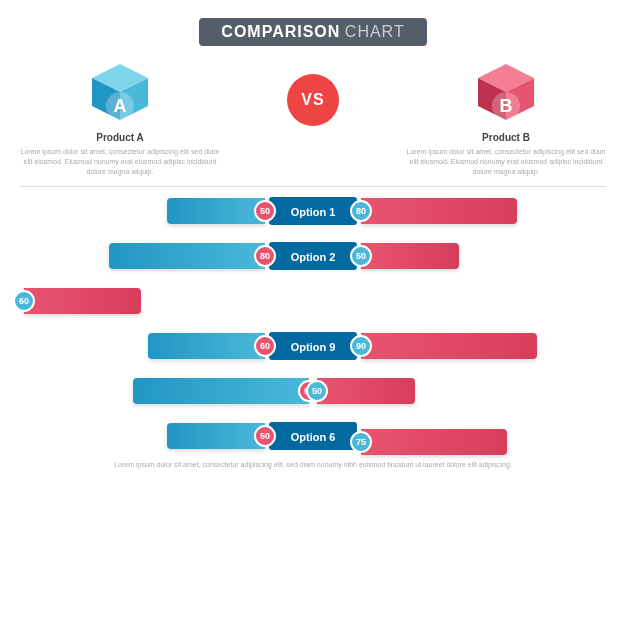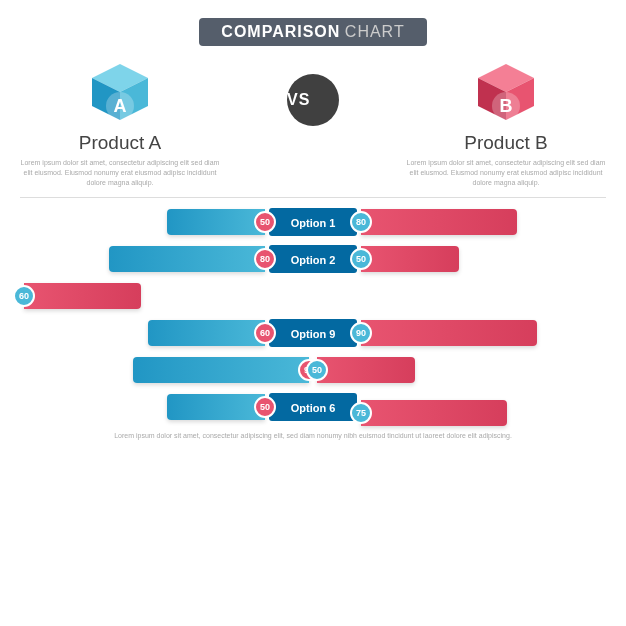--- a/index.html
+++ b/index.html
@@ -50,39 +50,40 @@
     }
     .product {
       display: flex;
       flex-direction: column;
       align-items: center;
       width: 200px;
     }
 
     
     .product-name {
-      font-size: 19px;
-      font-weight: 400;
+      font-size: 10px;
+      font-weight: 700;
       color: #444;
       margin-bottom: 4px;
     }
     .product-desc {
       font-size: 7px;
       color: #aaa;
       text-align: center;
       line-height: 1.4;
     }
 
     .vs-circle {
       width: 52px;
       height: 52px;
       border-radius: 50%;
-      background: #404040;
-      display: flex;
-      align-items: center;
+      background: #ef4444;
+      display: flex;
+      align-items: center;
+      justify-content: center;
       margin-top: 14px;
     }
     .vs-circle span {
       font-size: 16px;
       font-weight: 900;
       color: #fff;
       letter-spacing: 1px;
     }
 
     
@@ -91,21 +92,21 @@
       height: 1px;
       background: #ddd;
       margin-bottom: 8px;
     }
 
     
     .comparison-rows {
       width: 100%;
       display: flex;
       flex-direction: column;
-      gap: 5px;
+      gap: 13px;
     }
 
     .comp-row {
       display: flex;
       align-items: center;
       width: 100%;
       height: 32px;
     }
 
     .bar-left-container {

